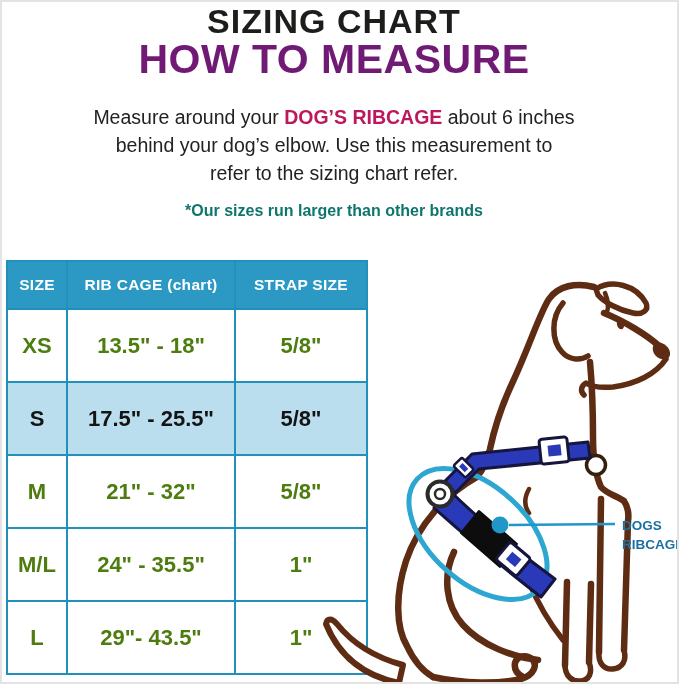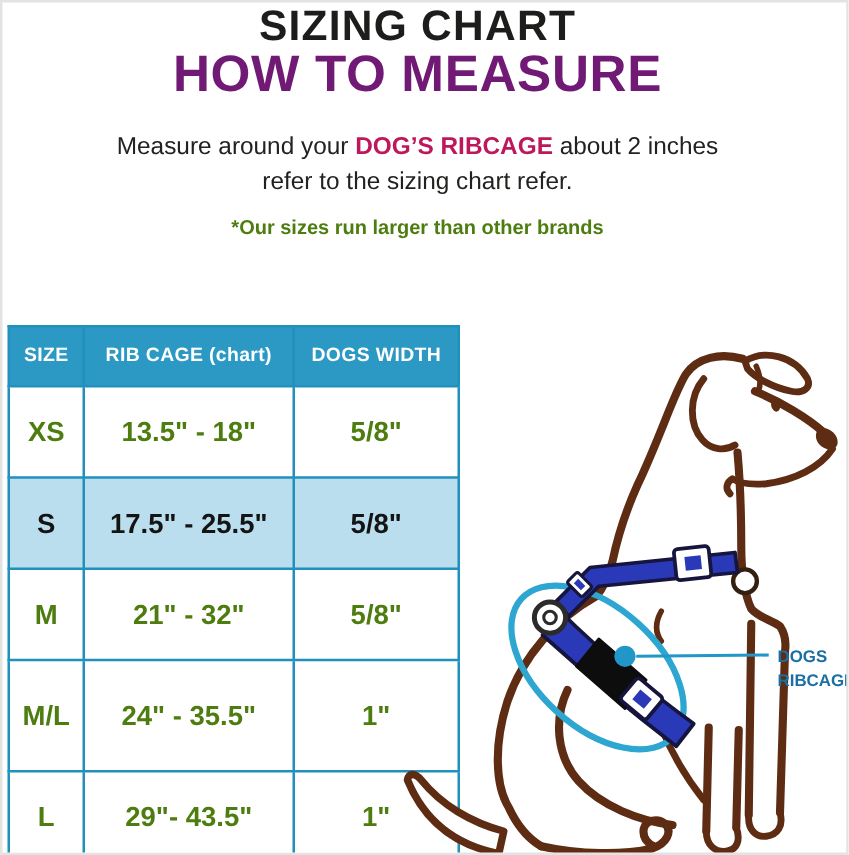--- a/index.html
+++ b/index.html
@@ -6,21 +6,21 @@
   .page{
     position:relative;width:679px;height:684px;box-sizing:border-box;
     background:#ffffff;border:2px solid #e3e3e3;overflow:hidden;
     font-family:"Liberation Sans",sans-serif;
   }
   .top-block{position:absolute;left:4px;top:0;width:656px;text-align:center;}
   .title1{margin:2px 0 0 0;font-size:34px;font-weight:bold;letter-spacing:1px;color:#1d1d1b;line-height:1.0;}
   .title2{margin:1px 0 0 0;font-size:41px;font-weight:bold;letter-spacing:.5px;color:#701a75;line-height:1.0;}
   .intro{margin:23px auto 0 auto;width:600px;font-size:19.5px;line-height:28px;color:#222220;}
   .intro .hl{color:#be185d;font-weight:bold;}
-  .note{margin:15px 0 0 0;font-size:16px;font-weight:bold;color:#4d7c0f;}
+  .note{margin:15px 0 0 0;font-size:16px;font-weight:bold;color:#0f766e;}
   
   .size-table{
     position:absolute;left:4px;top:258px;width:360px;
     border-collapse:collapse;table-layout:fixed;
   }
   .size-table th,.size-table td{border:2px solid #2190bd;text-align:center;padding:0;}
   .size-table th{background:#2b99c4;color:#ffffff;font-size:15.5px;font-weight:bold;height:46px;letter-spacing:.3px;}
   .size-table td{height:69px;font-size:22px;font-weight:bold;color:#4d7c0f;background:#ffffff;}
   .size-table tr.highlight td{background:#badeee;color:#141414;}
   
@@ -29,56 +29,57 @@
 </style>
 </head>
 <body>
 
 <div class="page">
 
   <div class="top-block">
     <div class="title1">SIZING CHART</div>
     <div class="title2">HOW TO MEASURE</div>
     <div class="intro">
-      <div><span>Measure around your </span><span class="hl">DOG’S RIBCAGE</span><span> about 2 inches</span></div>
+      <div><span>Measure around your </span><span class="hl">DOG’S RIBCAGE</span><span> about 6 inches</span></div>
+      <div>behind your dog’s elbow. Use this measurement to</div>
       <div>refer to the sizing chart refer.</div>
     </div>
     <div class="note">*Our sizes run larger than other brands</div>
   </div>
 
   <table class="size-table">
     <colgroup>
         <col style="width:60px">
         <col style="width:168px">
         <col style="width:132px">
       </colgroup>
     <thead>
       <tr style="height:36px">
         <th>SIZE</th>
         <th>RIB CAGE (chart)</th>
-        <th>DOGS WIDTH</th>
+        <th>STRAP SIZE</th>
       </tr>
     </thead>
     <tbody>
       <tr style="height:73px">
         <td>XS</td>
         <td>13.5" - 18"</td>
         <td>5/8"</td>
       </tr>
       <tr class="highlight" style="height:73px">
         <td>S</td>
         <td>17.5" - 25.5"</td>
         <td>5/8"</td>
       </tr>
       <tr style="height:73px">
         <td>M</td>
         <td>21" - 32"</td>
         <td>5/8"</td>
       </tr>
-      <tr style="height:89px">
+      <tr style="height:73px">
         <td>M/L</td>
         <td>24" - 35.5"</td>
         <td>1"</td>
       </tr>
       <tr style="height:73px">
         <td>L</td>
         <td>29"- 43.5"</td>
         <td>1"</td>
       </tr>
     </tbody>

